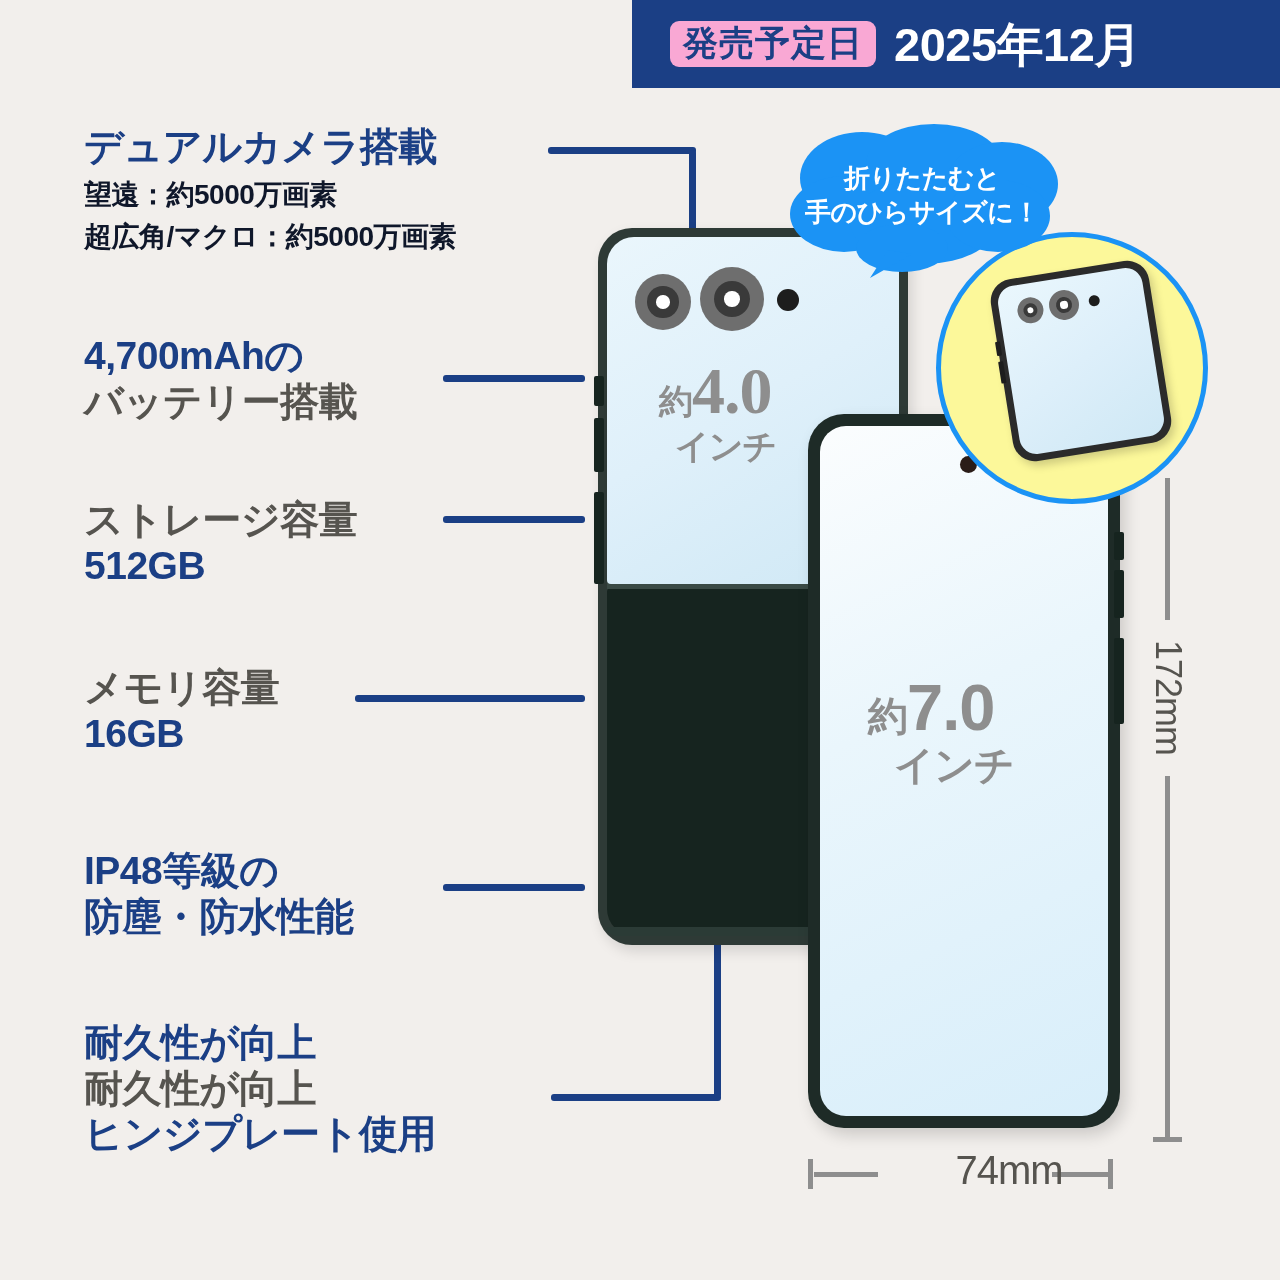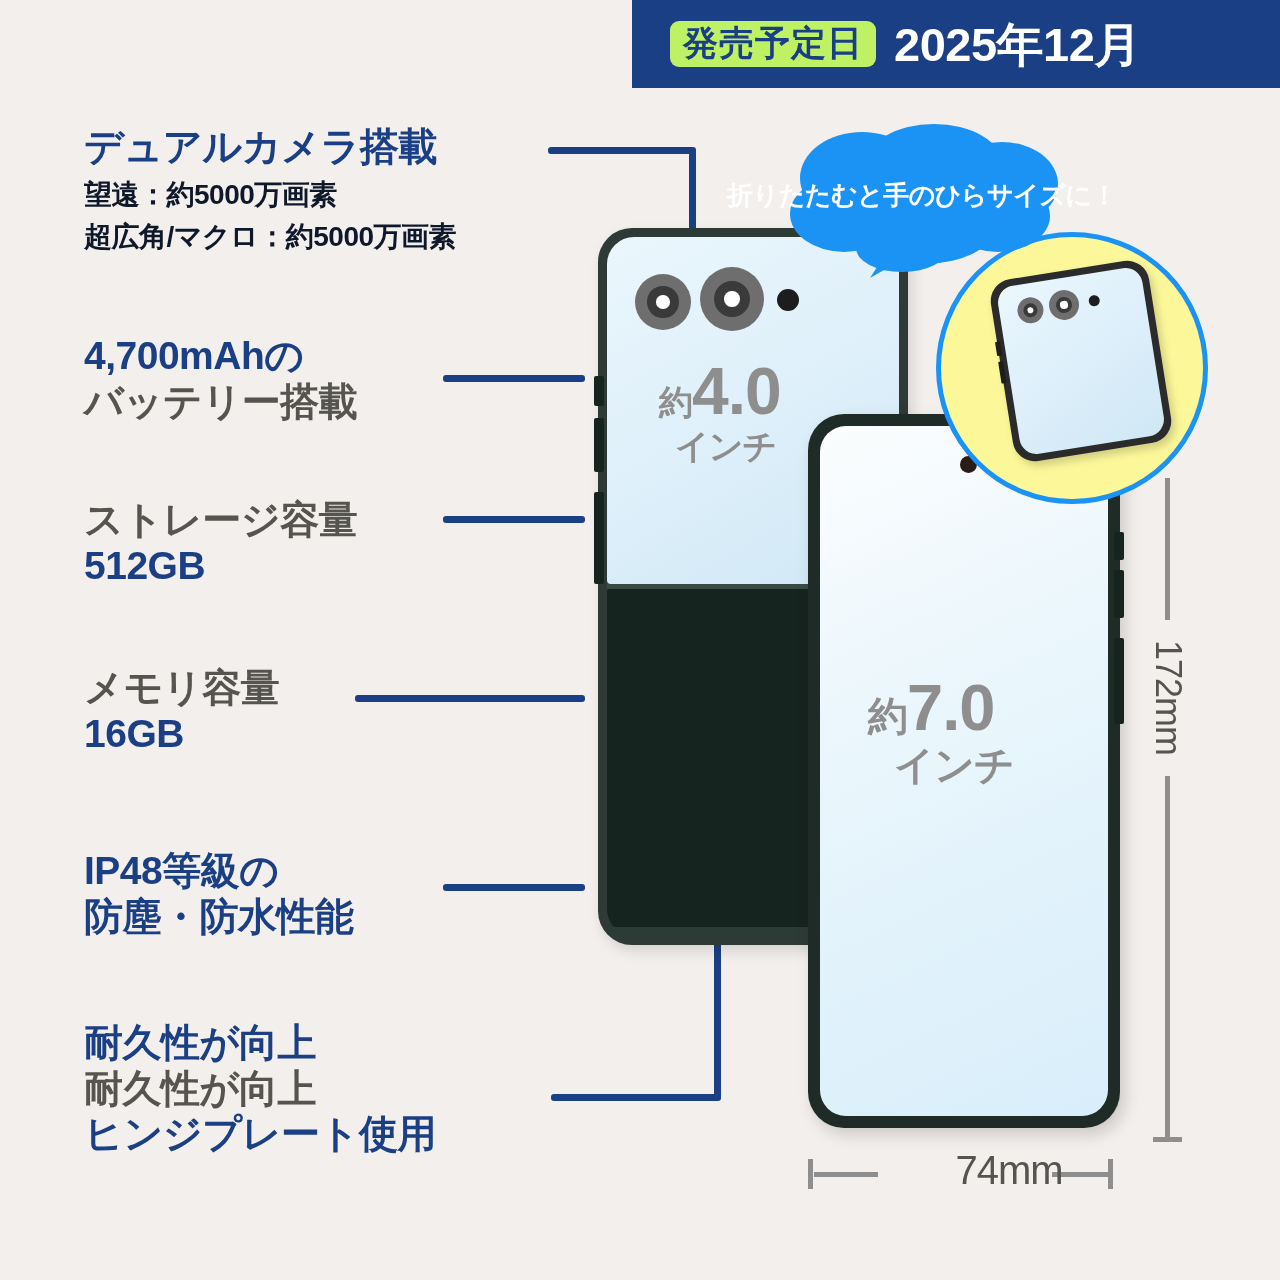--- a/index.html
+++ b/index.html
@@ -27,21 +27,21 @@
     top: 0;
     width: 648px;
     height: 88px;
     background: #1b3f85;
     display: flex;
     align-items: center;
     padding-left: 38px;
     gap: 18px;
   }
   .header-chip {
-    background: #bef264;
+    background: #f9a8d4;
     color: #1b3f85;
     font-size: 35px;
     font-weight: bold;
     letter-spacing: 1px;
     padding: 4px 13px 6px;
     border-radius: 9px;
     line-height: 1.05;
     white-space: nowrap;
   }
   .header-date {
@@ -106,20 +106,21 @@
   .c6-v  { left: 714px; top: 769px; height: 329px; }
   .c6-h2 { left: 714px; top: 769px; width: 133px; }
 
   
   .phone-back {
     position: absolute;
     left: 598px;
     top: 228px;
     width: 310px;
     height: 717px;
+    font-family: Liberation Serif, serif;
   }
   .pb-shell {
     position: absolute;
     inset: 0;
     background: #2e3a36;
     border-radius: 34px;
     box-shadow: 4px 6px 14px rgba(0,0,0,0.13);
   }
   .pb-top {
     position: absolute;
@@ -293,21 +294,21 @@
     left: 784px;
     top: 122px;
     width: 276px;
     height: 158px;
   }
   .cloud-svg { position: absolute; inset: 0; }
   .cloud-text {
     position: absolute;
     inset: 0;
     display: flex;
-    flex-direction: row;
+    flex-direction: column;
     align-items: center;
     justify-content: center;
     color: #ffffff;
     font-size: 26px;
     font-weight: bold;
     line-height: 1.32;
     letter-spacing: -0.5px;
     padding-bottom: 12px;
     white-space: nowrap;
   }

